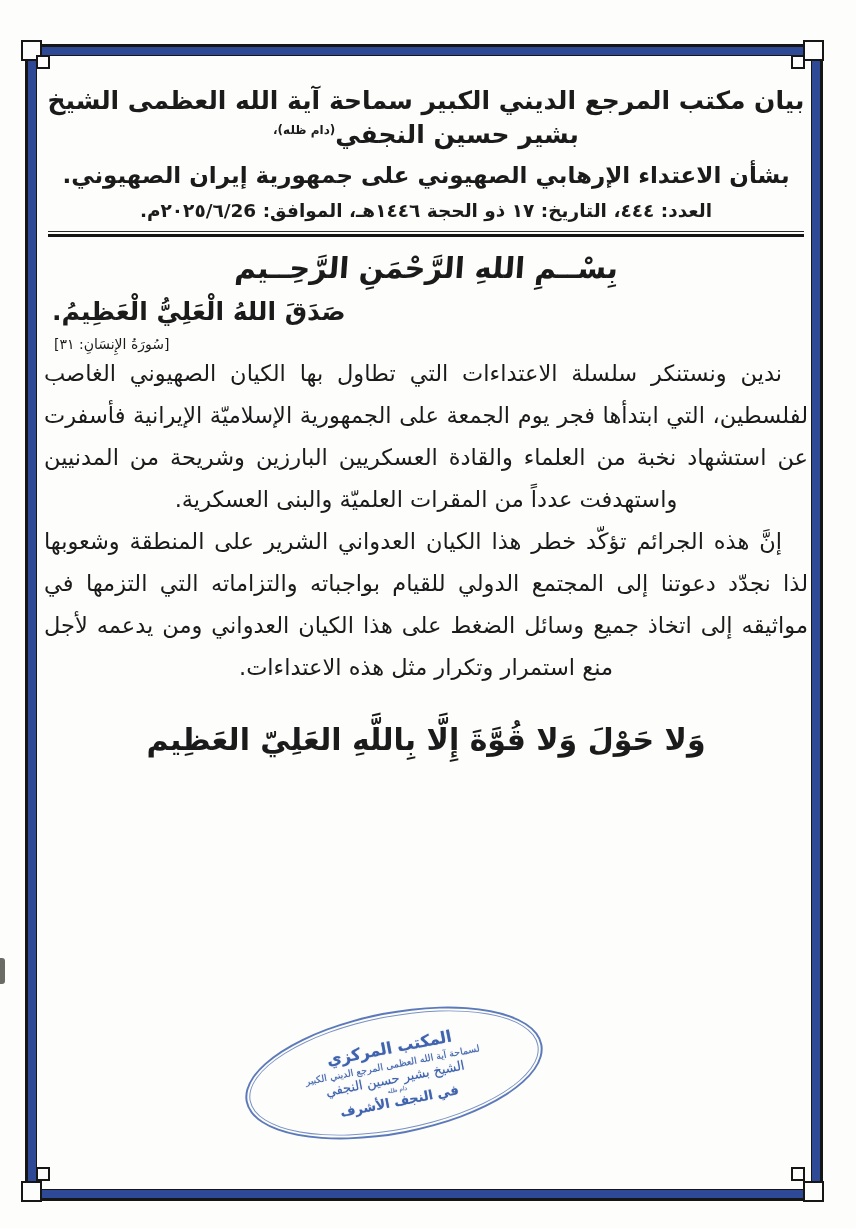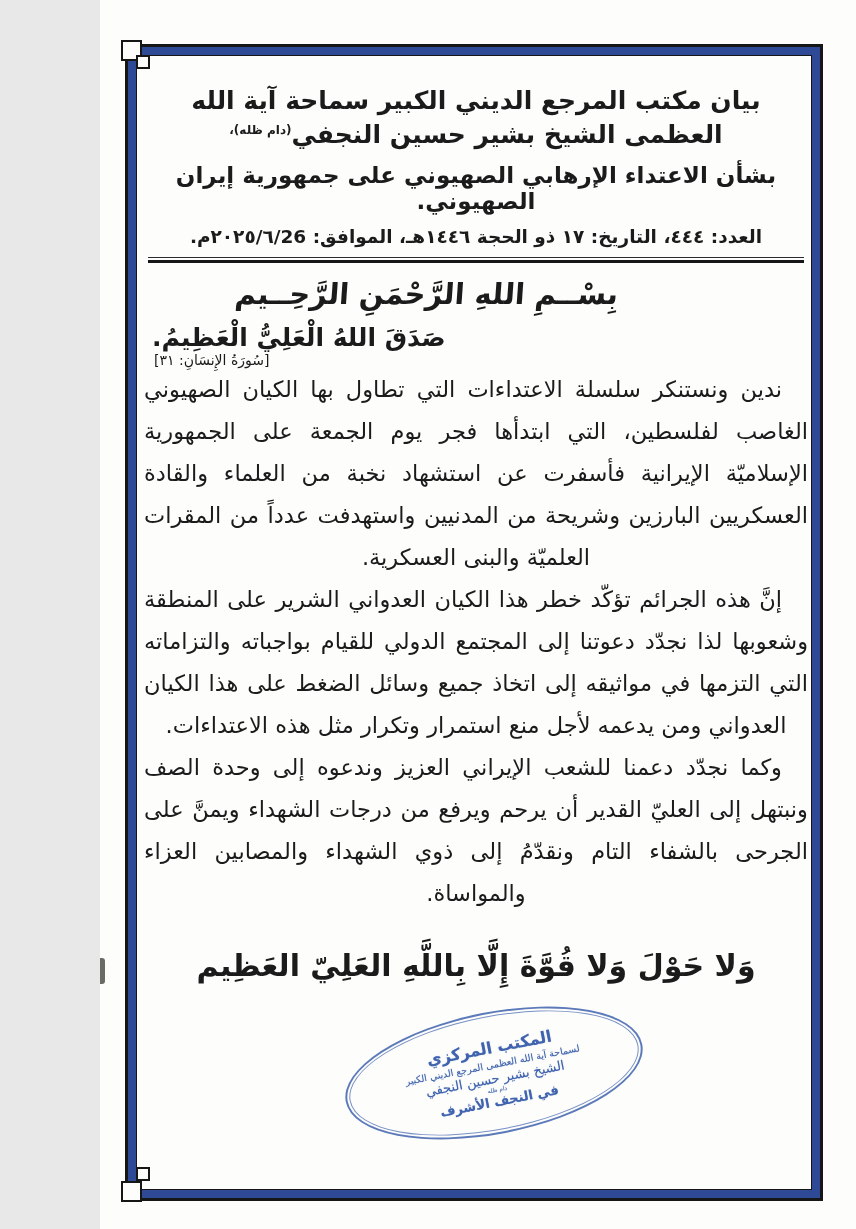--- a/index.html
+++ b/index.html
@@ -1,17 +1,17 @@
 <!DOCTYPE html>
 <html lang="ar" dir="rtl"><head>
 <meta charset="utf-8">
 <style>
   html,body{margin:0;padding:0;background:#e8e8e8;}
   .sheet{
-    position:relative;width:756px;height:1229px;overflow:hidden;
+    position:relative;width:856px;height:1229px;overflow:hidden;
     background:#fdfdfb;
     font-family:"DejaVu Sans",sans-serif;
     color:#1b1b1b;direction:rtl;
   }
   
   .frame-outer{
     position:absolute;left:25px;top:44px;right:33px;bottom:28px;
     border:2px solid #161616;z-index:1;
   }
   .frame-blue{
@@ -32,21 +32,21 @@
   .hdr2{margin-top:10px;text-align:center;font-weight:bold;font-size:23px;}
   .hdr3{margin-top:12px;text-align:center;font-weight:bold;font-size:18.5px;}
   .divider{margin:10px 4px 0 4px;height:2px;border-top:1px solid #2a2a2a;border-bottom:3px solid #161616;}
   .basmala{
     margin-top:14px;margin-left:auto;margin-right:190px;width:fit-content;
     font-weight:bold;font-size:29px;transform:skewX(-4deg);
   }
   .verse-line{margin-top:12px;text-align:right;padding-right:34px;font-size:22px;}
   .verse-line .quote{font-weight:bold;}
   .sadaqa{margin-top:12px;text-align:left;padding-left:8px;font-weight:bold;font-size:25px;}
-  .verse-ref{text-align:left;padding-left:10px;font-size:14px;}
+  .verse-ref{margin-top:10px;text-align:left;padding-left:10px;font-size:14px;}
   .para{
     margin-top:0;font-size:22.5px;line-height:42px;
     text-align:justify;text-align-last:center;text-indent:26px;
   }
   .closing{margin-top:34px;text-align:center;font-weight:bold;font-size:30px;}
   
   .stamp{
     position:absolute;left:243px;top:1012px;width:302px;height:122px;z-index:4;
     transform:rotate(-11deg);color:#3f63ae;
   }
@@ -101,21 +101,20 @@
 
 
     <div class="sadaqa">صَدَقَ اللهُ الْعَلِيُّ الْعَظِيمُ.</div>
 
     <div class="verse-ref">[سُورَةُ الإِنسَانِ: ٣١]</div>
 
     <div class="para">ندين ونستنكر سلسلة الاعتداءات التي تطاول بها الكيان الصهيوني الغاصب لفلسطين، التي ابتدأها فجر يوم الجمعة على الجمهورية الإسلاميّة الإيرانية فأسفرت عن استشهاد نخبة من العلماء والقادة العسكريين البارزين وشريحة من المدنيين واستهدفت عدداً من المقرات العلميّة والبنى العسكرية.</div>
 
     <div class="para">إنَّ هذه الجرائم تؤكّد خطر هذا الكيان العدواني الشرير على المنطقة وشعوبها لذا نجدّد دعوتنا إلى المجتمع الدولي للقيام بواجباته والتزاماته التي التزمها في مواثيقه إلى اتخاذ جميع وسائل الضغط على هذا الكيان العدواني ومن يدعمه لأجل منع استمرار وتكرار مثل هذه الاعتداءات.</div>
 
-    <div class="para">وكما نجدّد دعمنا للشعب الإيراني العزيز وندعوه إلى وحدة الصف ونبتهل إلى العليّ القدير أن يرحم ويرفع من درجات الشهداء ويمنَّ على الجرحى بالشفاء التام ونقدّمُ إلى ذوي الشهداء والمصابين العزاء والمواساة.</div>
 
     <div class="closing">وَلا حَوْلَ وَلا قُوَّةَ إِلَّا بِاللَّهِ العَلِيّ العَظِيم</div>
 
   </div>
 
   <div class="stamp">
     <div class="ring-outer"></div>
     <div class="ring-inner"></div>
     <div class="stamp-text">
       <div class="s1">المكتب المركزي</div>

